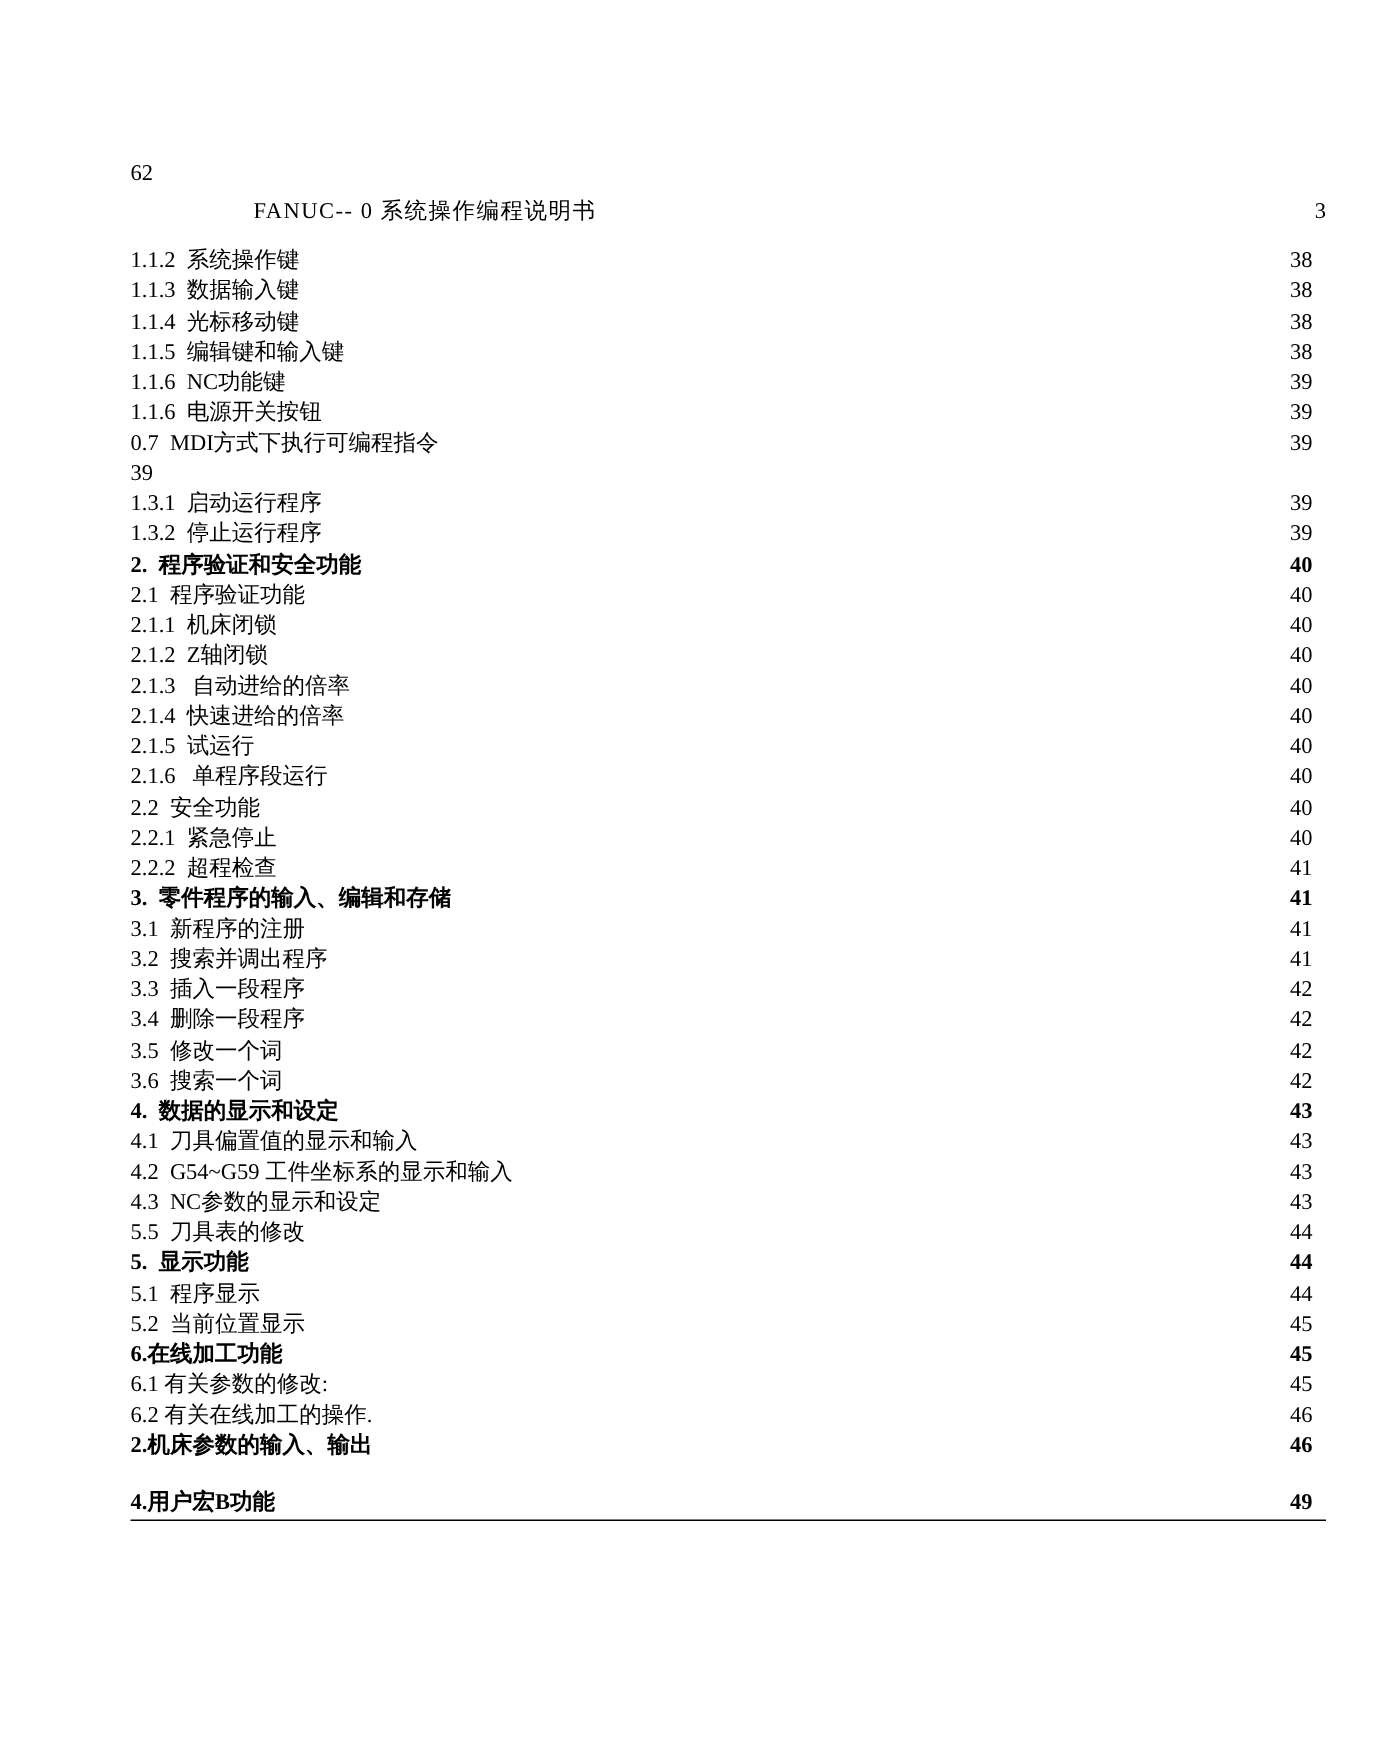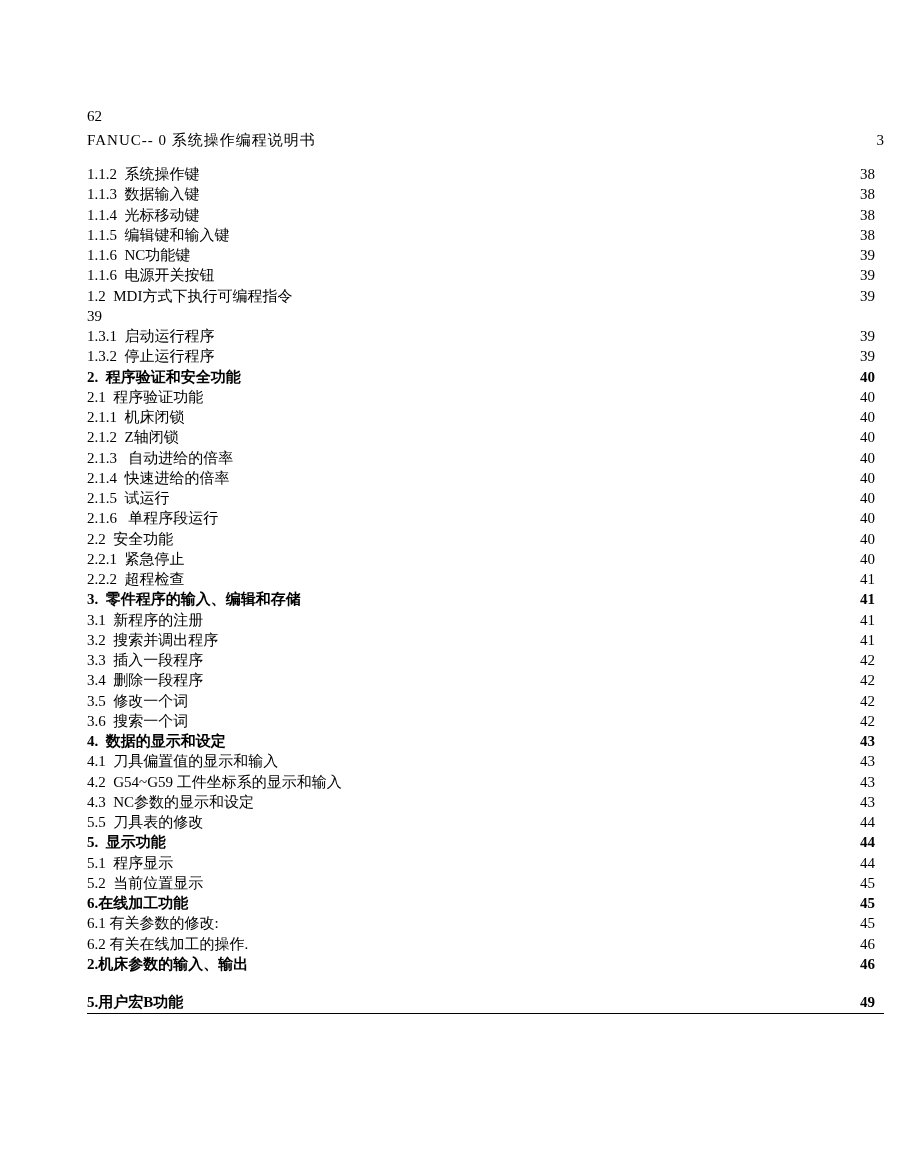--- a/index.html
+++ b/index.html
@@ -24,20 +24,21 @@
       margin-bottom: 6px;
     }
     .doc-title-row {
       display: flex;
       justify-content: space-between;
       align-items: baseline;
       margin-bottom: 14px;
     }
     .doc-title {
       font-size: 15px;
+      margin-left: 82px;
       letter-spacing: 1px;
     }
     .doc-title-num {
       font-size: 15px;
       margin-right: 0;
     }
     .toc {
       width: 100%;
     }
     .toc-row {
@@ -97,21 +98,21 @@
       </div>
       <div class="toc-row">
         <span class="label">1.1.6  NC功能键</span>
         <span class="pnum">39</span>
       </div>
       <div class="toc-row">
         <span class="label">1.1.6  电源开关按钮</span>
         <span class="pnum">39</span>
       </div>
       <div class="toc-row">
-        <span class="label">1.2  MDI方式下执行可编程指令</span>
+        <span class="label">0.7  MDI方式下执行可编程指令</span>
         <span class="pnum">39</span>
       </div>
       <div class="toc-row">
         <span class="pnum">39</span>
       </div>
       <div class="toc-row">
         <span class="label">1.3.1  启动运行程序</span>
         <span class="pnum">39</span>
       </div>
       <div class="toc-row">
@@ -236,17 +237,17 @@
       </div>
       <div class="toc-row bold">
         <span class="label">2.机床参数的输入、输出</span>
         <span class="pnum">46</span>
       </div>
     </div>
 
   <div class="gap"></div>
 
   <div class="toc-row bold underline-row">
-    <span class="label">5.用户宏B功能</span>
+    <span class="label">4.用户宏B功能</span>
     <span class="pnum">49</span>
   </div>
 
 </div>
 
 </body></html>

